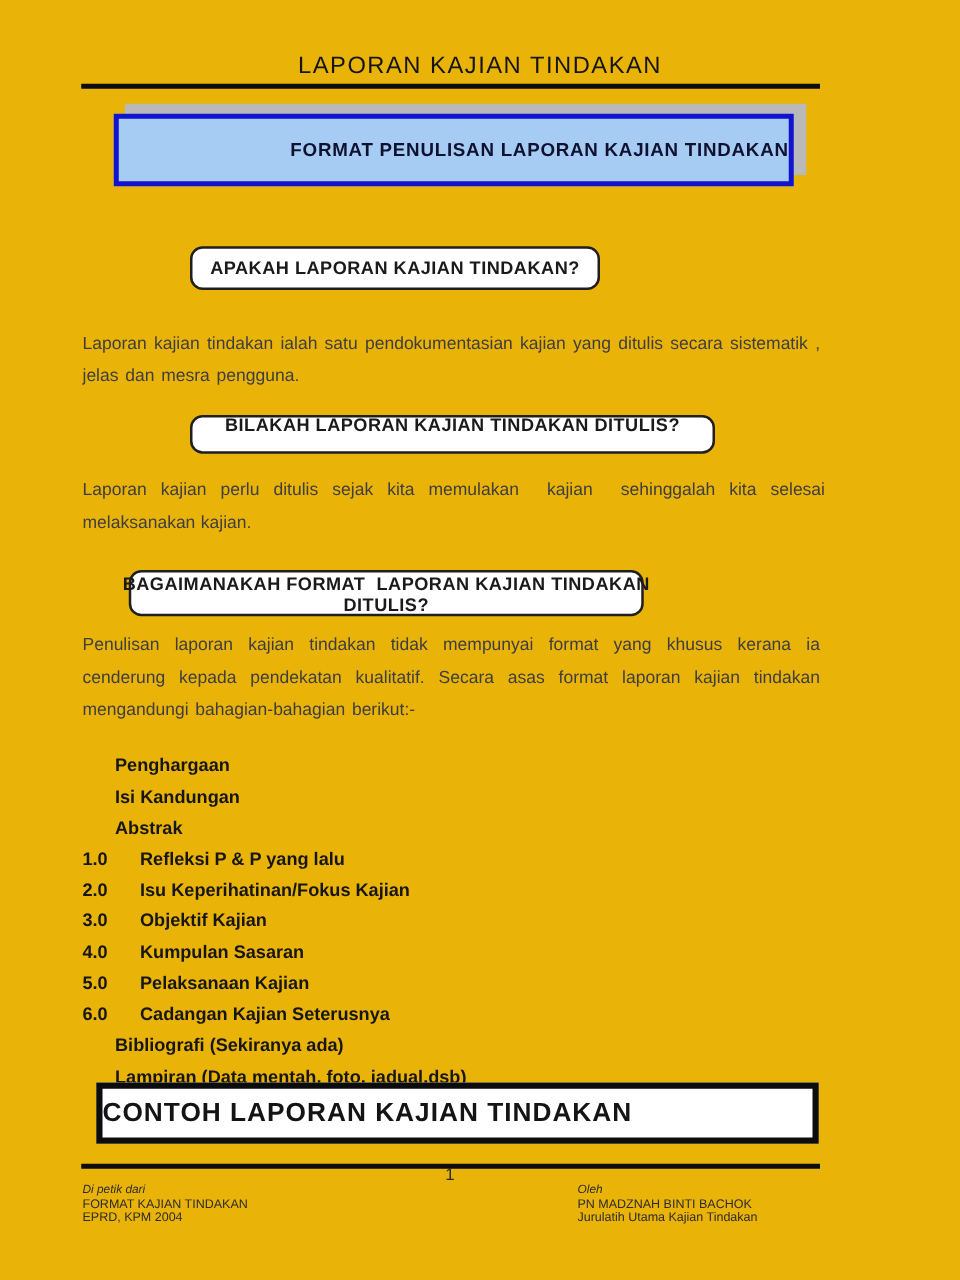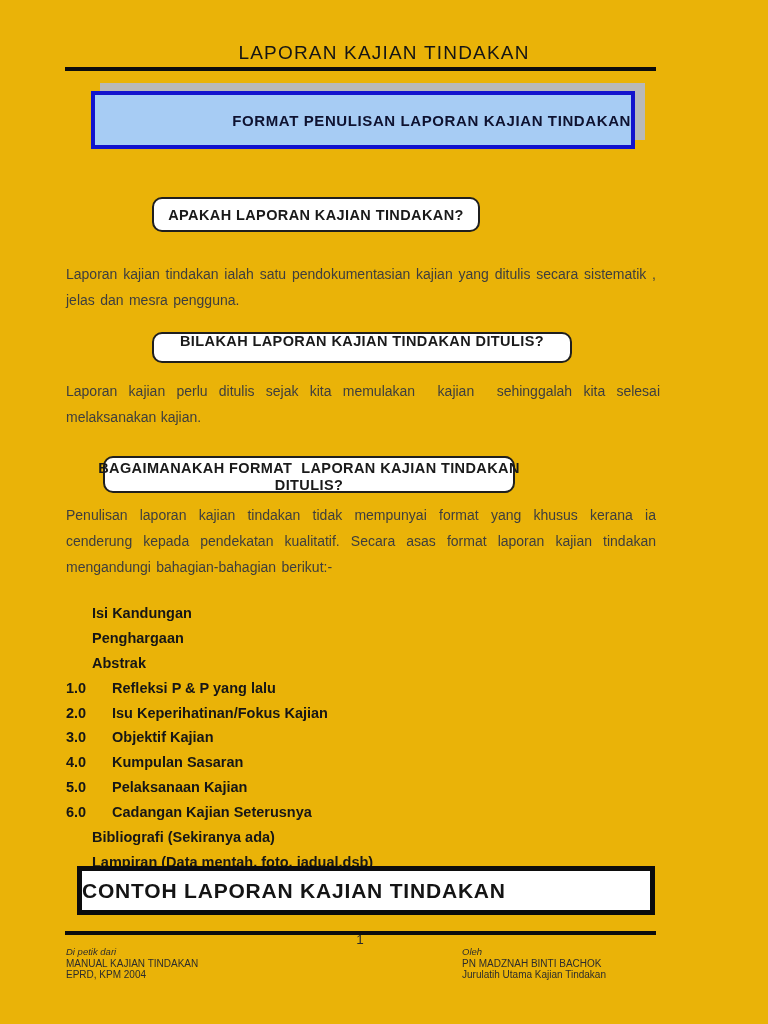--- a/index.html
+++ b/index.html
@@ -123,24 +123,24 @@
   <div class="para para2">Laporan kajian perlu ditulis sejak kita memulakan  kajian  sehinggalah kita selesai melaksanakan kajian.</div>
 
   <div class="qbox qbox3">
     <span class="qlabel">BAGAIMANAKAH FORMAT  LAPORAN KAJIAN TINDAKAN</span>
     <span class="qlabel">DITULIS?</span>
   </div>
   <div class="para para3">Penulisan laporan kajian tindakan tidak mempunyai format yang khusus kerana ia cenderung kepada pendekatan kualitatif. Secara asas format laporan kajian tindakan  mengandungi bahagian-bahagian berikut:-</div>
 
   <div class="format-list">
     <div class="row plain">
-      <span>Isi Kandungan</span>
+      <span>Penghargaan</span>
     </div>
     <div class="row plain">
-      <span>Penghargaan</span>
+      <span>Isi Kandungan</span>
     </div>
     <div class="row plain">
       <span>Abstrak</span>
     </div>
     <div class="row">
       <span class="num">1.0</span><span>Refleksi P &amp; P yang lalu</span>
     </div>
     <div class="row">
       <span class="num">2.0</span><span>Isu Keperihatinan/Fokus Kajian</span>
     </div>
@@ -166,21 +166,21 @@
 
   <div class="contoh-box">
     <span class="contoh-label">CONTOH LAPORAN KAJIAN TINDAKAN</span>
   </div>
 
   <div class="footer-rule"></div>
   <div class="page-number">1</div>
 
   <div class="footer-block footer-left">
     <div class="lead">Di petik dari</div>
-    <div>MANUAL KAJIAN TINDAKAN</div>
+    <div>FORMAT KAJIAN TINDAKAN</div>
     <div>EPRD, KPM 2004</div>
   </div>
 
   <div class="footer-block footer-right">
     <div class="lead">Oleh</div>
     <div>PN MADZNAH BINTI BACHOK</div>
     <div>Jurulatih Utama Kajian Tindakan</div>
   </div>
 
 </div>

